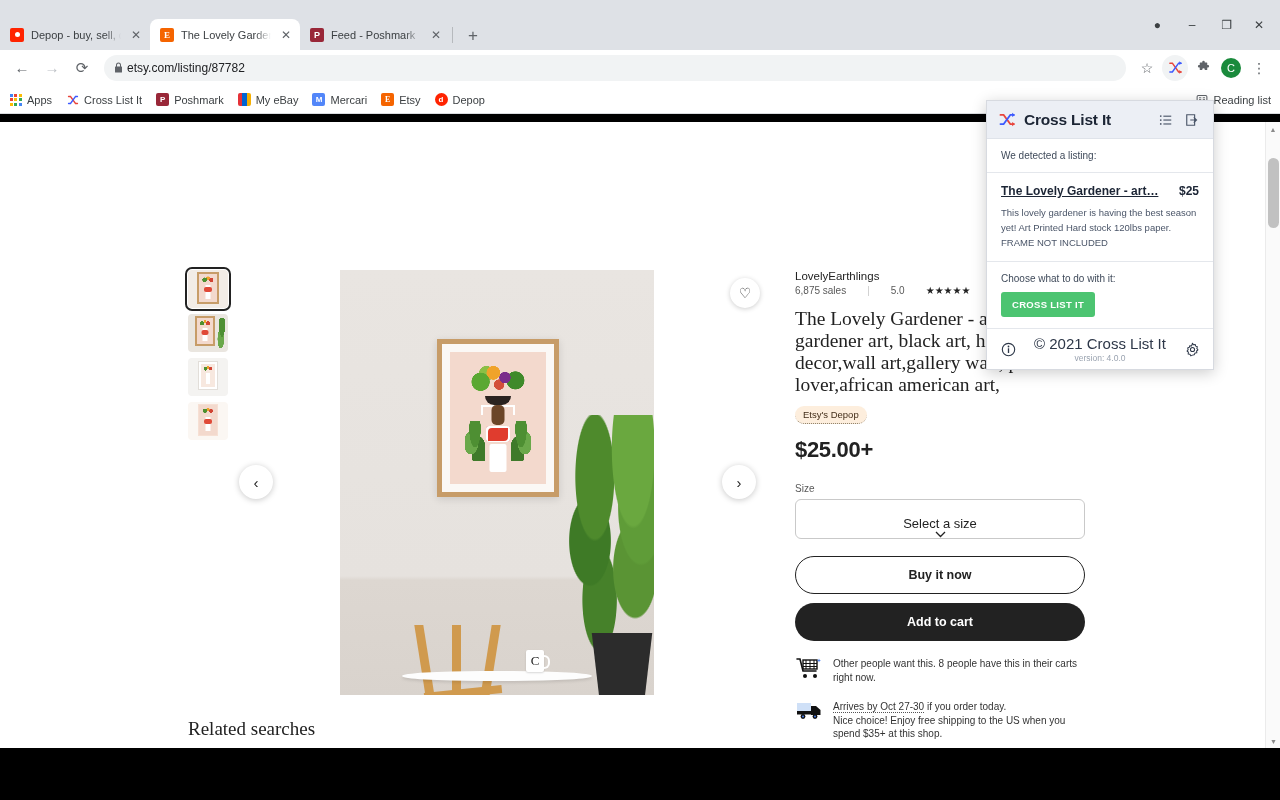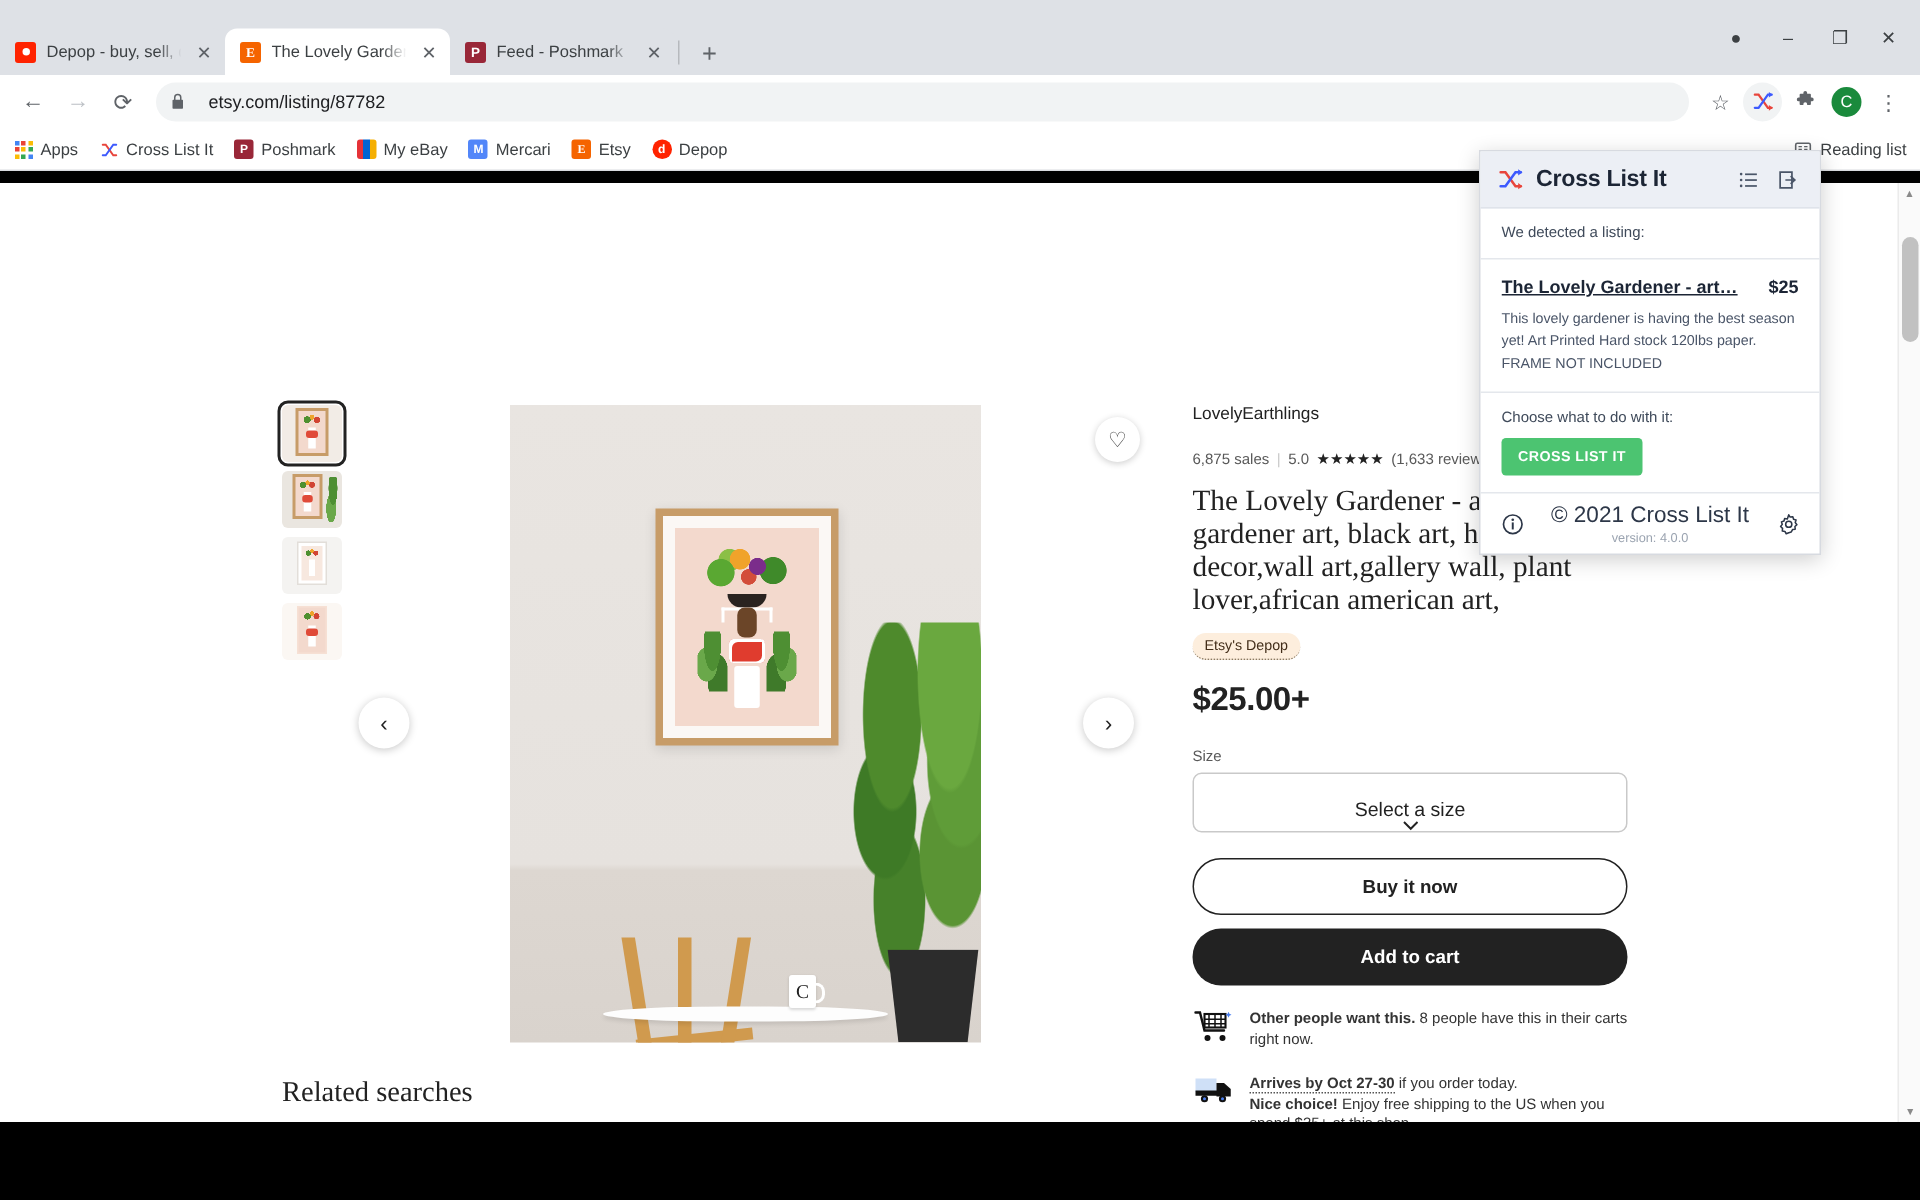--- a/index.html
+++ b/index.html
@@ -50,21 +50,21 @@
   .newtab { width: 28px; height: 28px; display:flex;align-items:center;justify-content:center;font-size:17px;color:#5f6368; margin-left: 4px;}
 
   .chrome-toolbar {
     height: 36px; background: #ffffff; display: flex; align-items: center;
     padding: 0 8px; gap: 2px; border-bottom: 1px solid #fff;
   }
   .nav-btn { width: 28px; height: 28px; display:flex;align-items:center;justify-content:center; color: #5f6368; font-size: 15px; border-radius: 50%;}
   .nav-btn.dim { color: #bdc1c6; }
   .omnibox {
     flex: 1; height: 26px; background: #f1f3f4; border-radius: 13px;
-    display: flex; align-items: center; padding: 0 10px; gap: 16px;
+    display: flex; align-items: center; padding: 0 10px; gap: 4px;
     margin: 0 6px; font-size: 12px; color: #202124;
   }
   .lock { font-size: 10px; color: #5f6368; }
   .tb-icon { width: 26px; height:26px; display:flex;align-items:center;justify-content:center; color:#5f6368; font-size:14px; border-radius:50%;}
   .tb-icon.highlight { background: #f1f3f4; }
   .profile-av { width: 20px; height:20px; border-radius: 50%; background:#1a8a3c; color:#fff; font-size:11px; display:flex;align-items:center;justify-content:center;}
 
   .bookmarks-bar {
     height: 28px; background: #fff; display: flex; align-items: center;
     padding: 0 9px; gap: 14px; font-size: 11px; color: #3c4043;
@@ -158,21 +158,21 @@
                  radial-gradient(ellipse at 35% 66%, #46812a 0 19%, transparent 20%);}
   .pot { position:absolute; right:-4px; bottom:0; width:72px; height:62px; background:#2c2c2c; border-radius:0 0 10px 10px; clip-path: polygon(8% 0,92% 0,82% 100%,18% 100%); }
 
   
   .related { position:absolute; left:188px; top:596px; width:500px; }
   .related h2 { font-family:"Liberation Serif", serif; font-weight:400; font-size:19px; color:#222; margin-bottom:12px;}
 
   
   .right-col { position:absolute; left:795px; top:148px; width:290px; }
   .shop-name { font-size:11.5px; color:#222; }
-  .shop-meta { margin-top:18px; font-size:10px; color:#595959; display:flex; align-items:flex-end; gap:5px;}
+  .shop-meta { margin-top:3px; font-size:10px; color:#595959; display:flex; align-items:flex-end; gap:21px;}
   .shop-meta .stars-sm { font-size:10px; letter-spacing:0px; color:#222;}
   .vbar { color:#c9c9c9; }
   .title {
     margin-top:12px; font-family:"Liberation Serif", serif; font-weight:400;
     font-size:19.5px; line-height:22px; color:#222;
   }
   .pick-badge {
     display:inline-block; margin-top:10px; background:#fdeedd; color:#422d19;
     font-size:9.5px; padding:3px 8px; border-radius:11px;
     border-bottom:1px dotted #8a7a62;
@@ -188,21 +188,21 @@
     margin-top:17px; height:38px; width:290px; border:1.5px solid #222; border-radius:20px;
     display:flex;align-items:center;justify-content:center; font-size:12.5px; font-weight:700; color:#222;
   }
   .btn-cart {
     margin-top:9px; height:38px; width:290px; background:#222; border-radius:20px;
     display:flex;align-items:center;justify-content:center; font-size:12.5px; font-weight:700; color:#fff;
   }
   .info-row { margin-top:16px; display:flex; gap:10px; align-items:flex-start; }
   .info-ico { width:28px; flex:0 0 28px; display:flex; align-items:center; justify-content:center; font-size:19px; }
   .info-txt { font-size:10px; line-height:13.5px; color:#333; }
-  .info-txt b { font-weight:700;margin-top:20px; }
+  .info-txt b { font-weight:400;margin-top:20px; }
   .u-dot { border-bottom:1px dotted #555; }
 
   .mini-frame { position:absolute; left:50%; top:6px; transform:translateX(-50%); width:40px;height:52px; background:#c79c68; padding:2px;}
   .mini-mat { width:100%;height:100%; background:#f3d9cd; position:relative;}
   .mini-b { position:absolute; left:50%; top:8%; transform:translateX(-50%); width:22px;height:11px;
      background: radial-gradient(circle at 25% 55%, #4e9030 0 22%, transparent 23%),
                  radial-gradient(circle at 50% 30%, #eda32a 0 20%, transparent 21%),
                  radial-gradient(circle at 75% 55%, #d14433 0 20%, transparent 21%);}
   .mini-body { position:absolute; left:50%; top:40%; transform:translateX(-50%); width:9px;height:24px;background:#fff;}
   .mini-sk { position:absolute; left:50%; top:46%; transform:translateX(-50%); width:14px;height:9px;background:#e04a38;border-radius:2px;}

